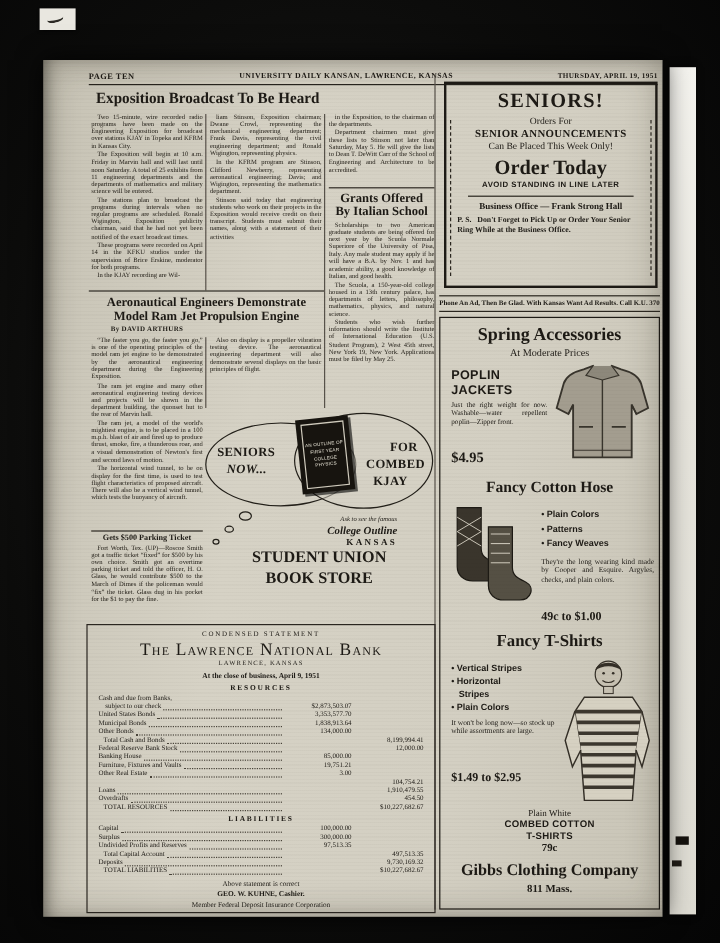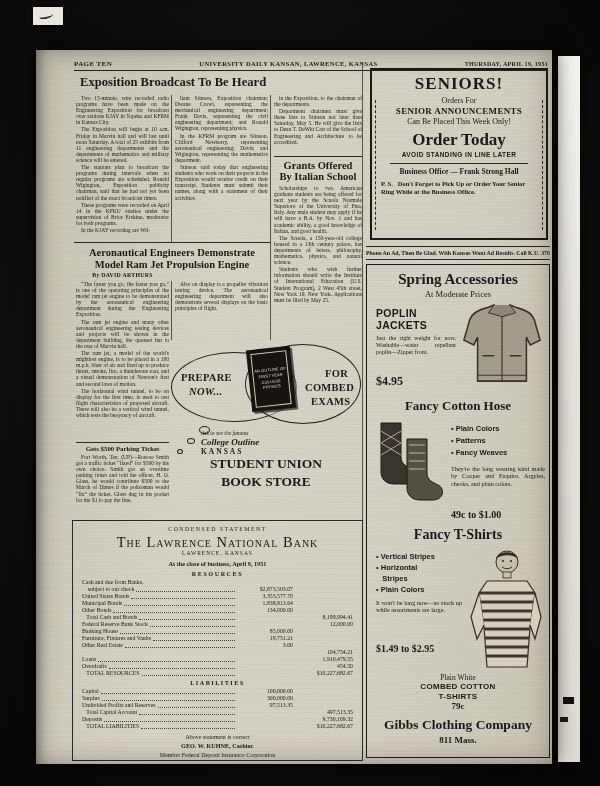--- a/index.html
+++ b/index.html
@@ -82,21 +82,21 @@
   .w-prepare { left:12px; top:30px; }
   .w-now     { left:20px; top:44px;font-style:italic; }
   .w-for     { left:156px; top:26px; }
   .w-coming  { left:136px; top:40px; }
   .w-exams   { left:142px; top:54px; }
   .book { position:absolute; left:80px; top:6px; width:44px; height:62px; background:#17140f;
     transform:rotate(-6deg); box-shadow:2px 2px 0 rgba(0,0,0,.6); z-index:2; }
   .book-inner { position:absolute; inset:4px; border:1px solid #cfcabc; display:flex; flex-direction:column;
     align-items:center; justify-content:center; gap:1px; overflow:hidden; }
   .book-line { font:3.8px/4.6px "Liberation Sans",sans-serif; color:#e8e4d6; letter-spacing:.2px; text-align:center; }
-  .ask-block { position:absolute; left:32px; top:88px; width:130px; text-align:left; z-index:2; }
+  .ask-block { position:absolute; left:32px; top:88px; width:130px; text-align:right; z-index:2; }
   .ask-line   { font:italic 5.5px/6.5px "Liberation Serif",serif; }
   .series-name{ font:italic bold 9px/10px "Liberation Serif",serif; }
   .series-caps{ font:bold 7.5px/9px "Liberation Serif",serif; letter-spacing:2px; }
   .store-line1 { position:absolute; left:0; top:114px; width:194px; text-align:center; font:bold 13.5px/15px "Liberation Serif",serif; }
   .store-line2 { position:absolute; left:0; top:132px; width:194px; text-align:center; font:bold 13.5px/15px "Liberation Serif",serif; }
 
   
   .bank-box { position:absolute; left:36px; top:470px; width:291px; height:241px;
     border:1px solid #2a2620; padding:5px 9px 3px; overflow:hidden; }
   .bank-label { text-align:center; font:5.8px/7px "Liberation Serif",serif; letter-spacing:1.5px; }
@@ -241,25 +241,25 @@
   <div class="newscol parking-body">
     <p class="np">Fort Worth, Tex. (UP)—Roscoe Smith got a traffic ticket “fixed” for $500 by his own choice. Smith got an overtime parking ticket and told the officer, H. O. Glass, he would contribute $500 to the March of Dimes if the policeman would “fix” the ticket. Glass dug in his pocket for the $1 to pay the fine.</p>
   </div>
 
   <div class="prepare-ad">
     <div class="blob blob1"></div>
     <div class="blob blob2"></div>
     <div class="blob-dot bd1"></div>
     <div class="blob-dot bd2"></div>
     <div class="blob-dot bd3"></div>
-    <span class="prep-word w-prepare">PREPARE</span>
+    <span class="prep-word w-prepare">SENIORS</span>
     <span class="prep-word w-now">NOW...</span>
     <span class="prep-word w-for">FOR</span>
     <span class="prep-word w-coming">COMBED</span>
-    <span class="prep-word w-exams">EXAMS</span>
+    <span class="prep-word w-exams">KJAY</span>
     <div class="book">
       <div class="book-inner">
 
       <div class="book-line">AN OUTLINE OF</div>
           <div class="book-line">FIRST YEAR</div>
           <div class="book-line">COLLEGE</div>
           <div class="book-line">PHYSICS</div>
         </div>
     </div>
     <div class="ask-block">

